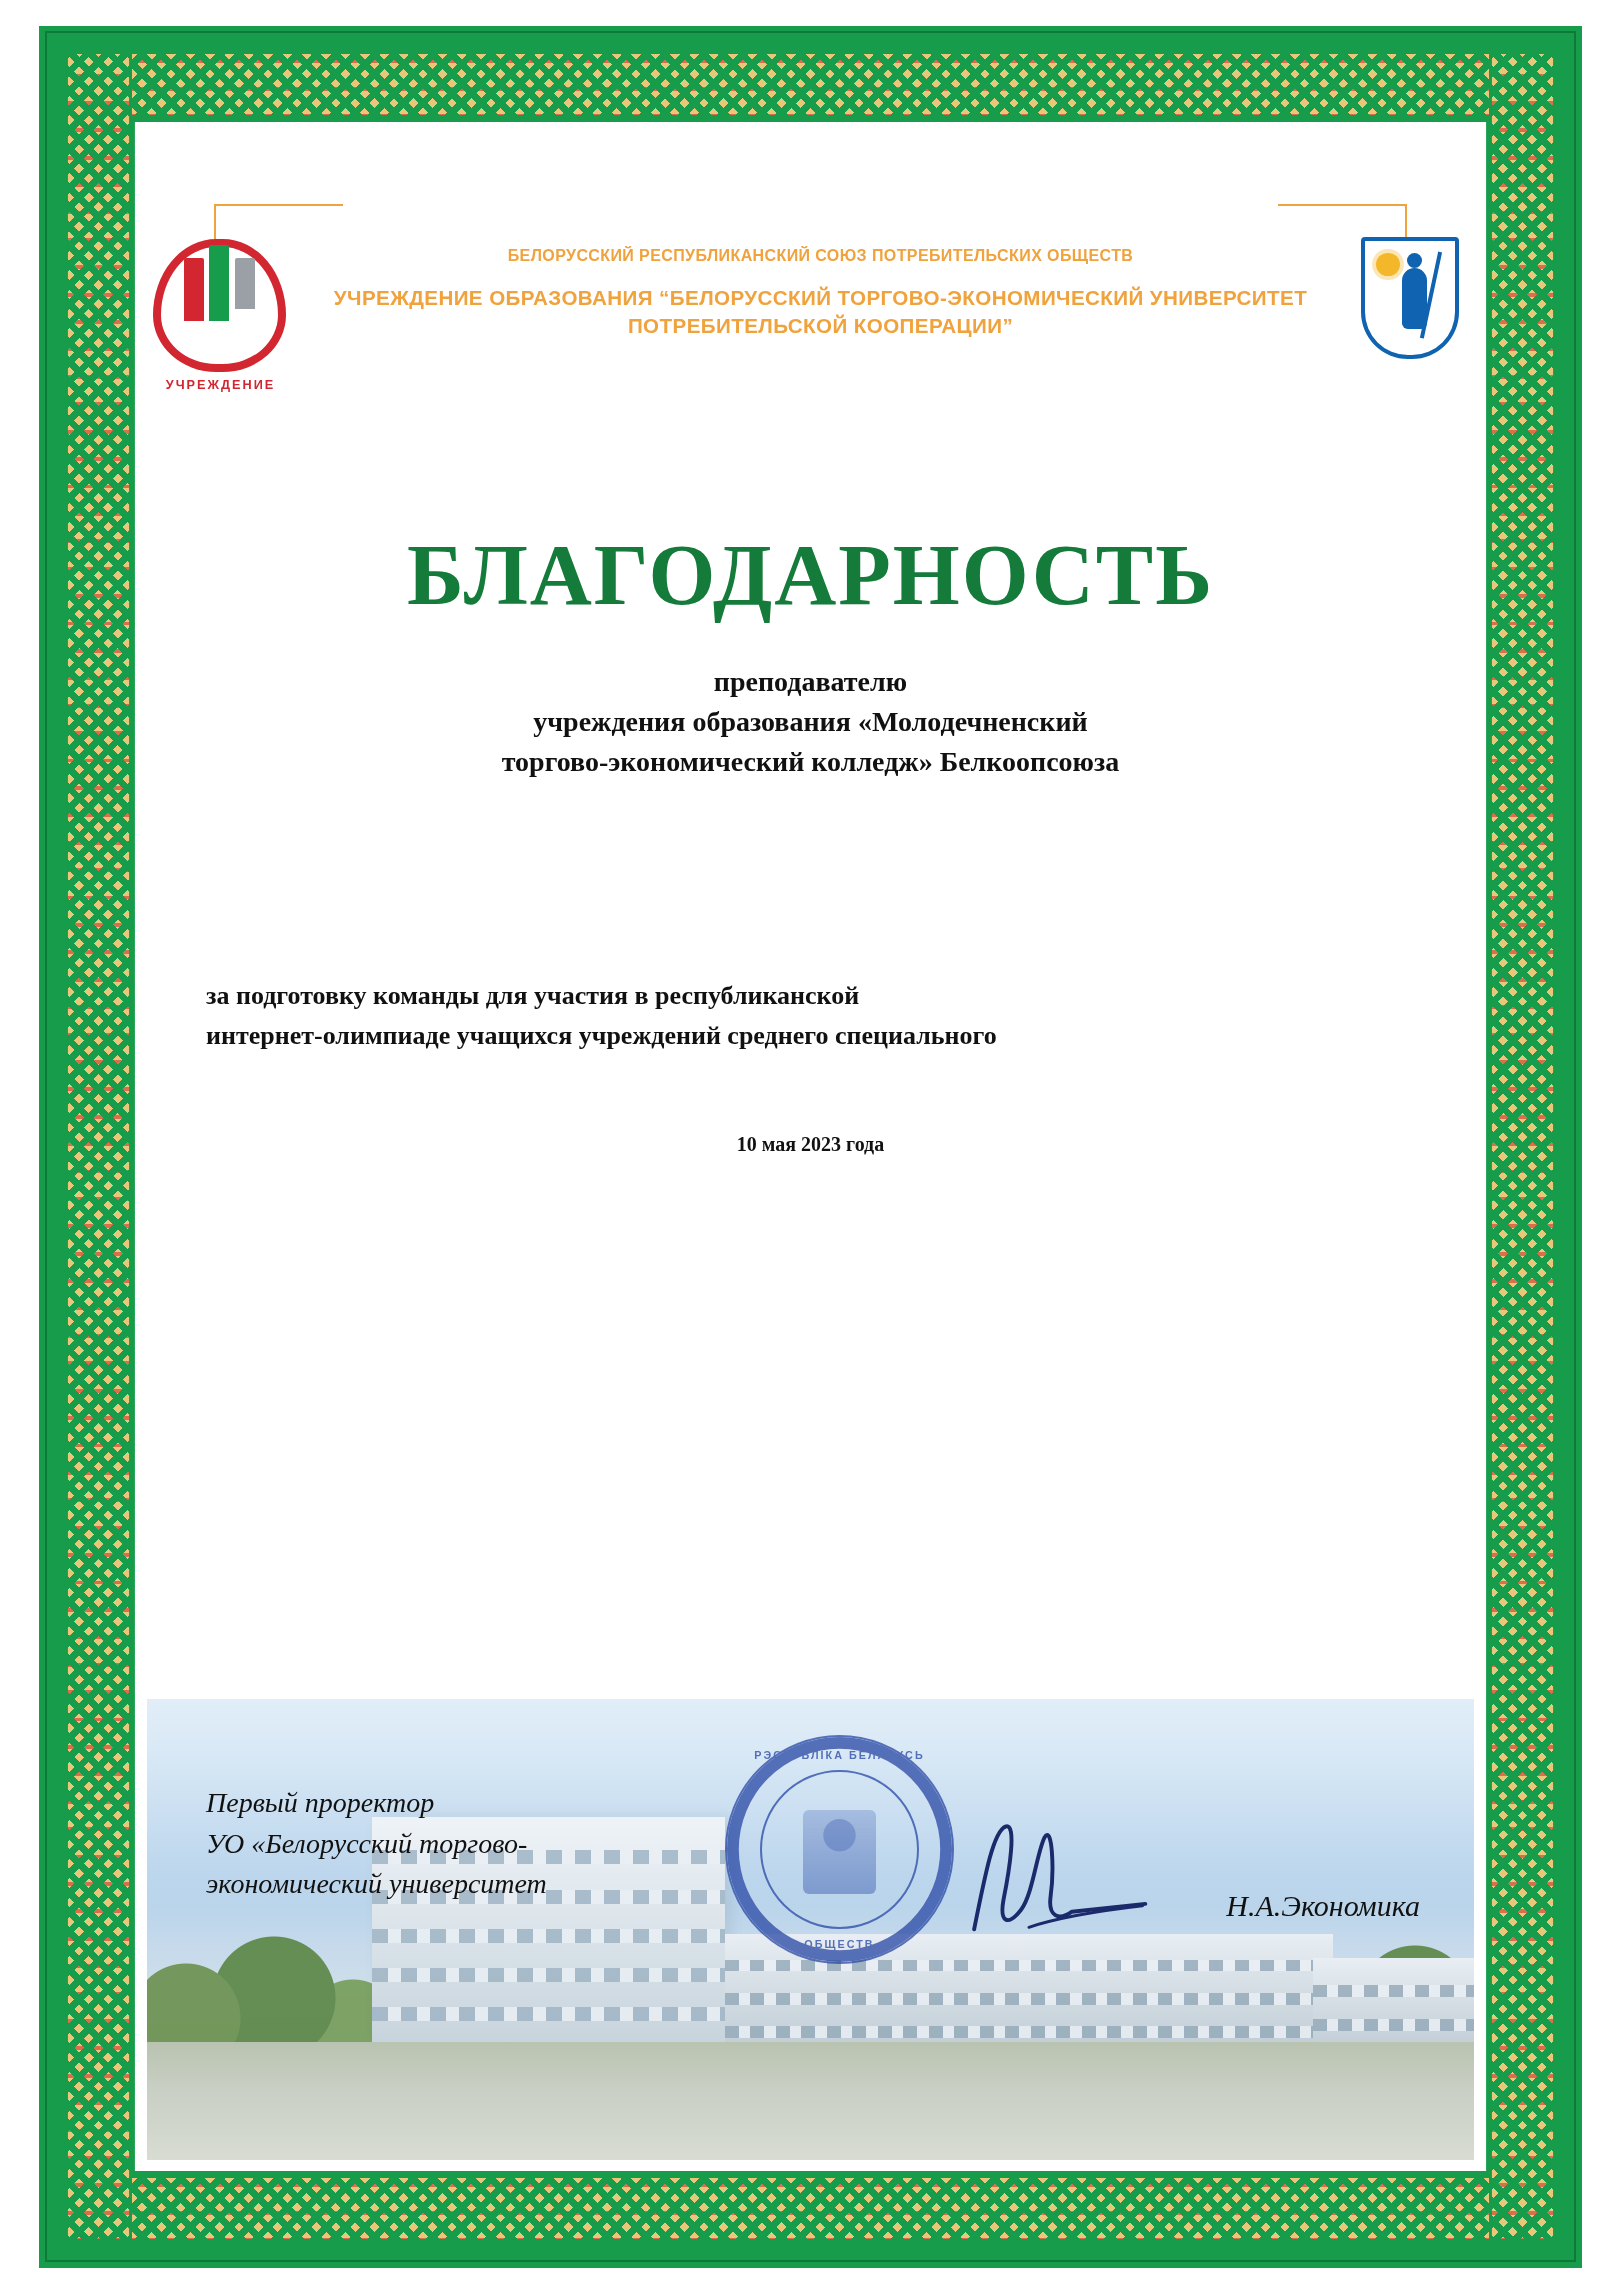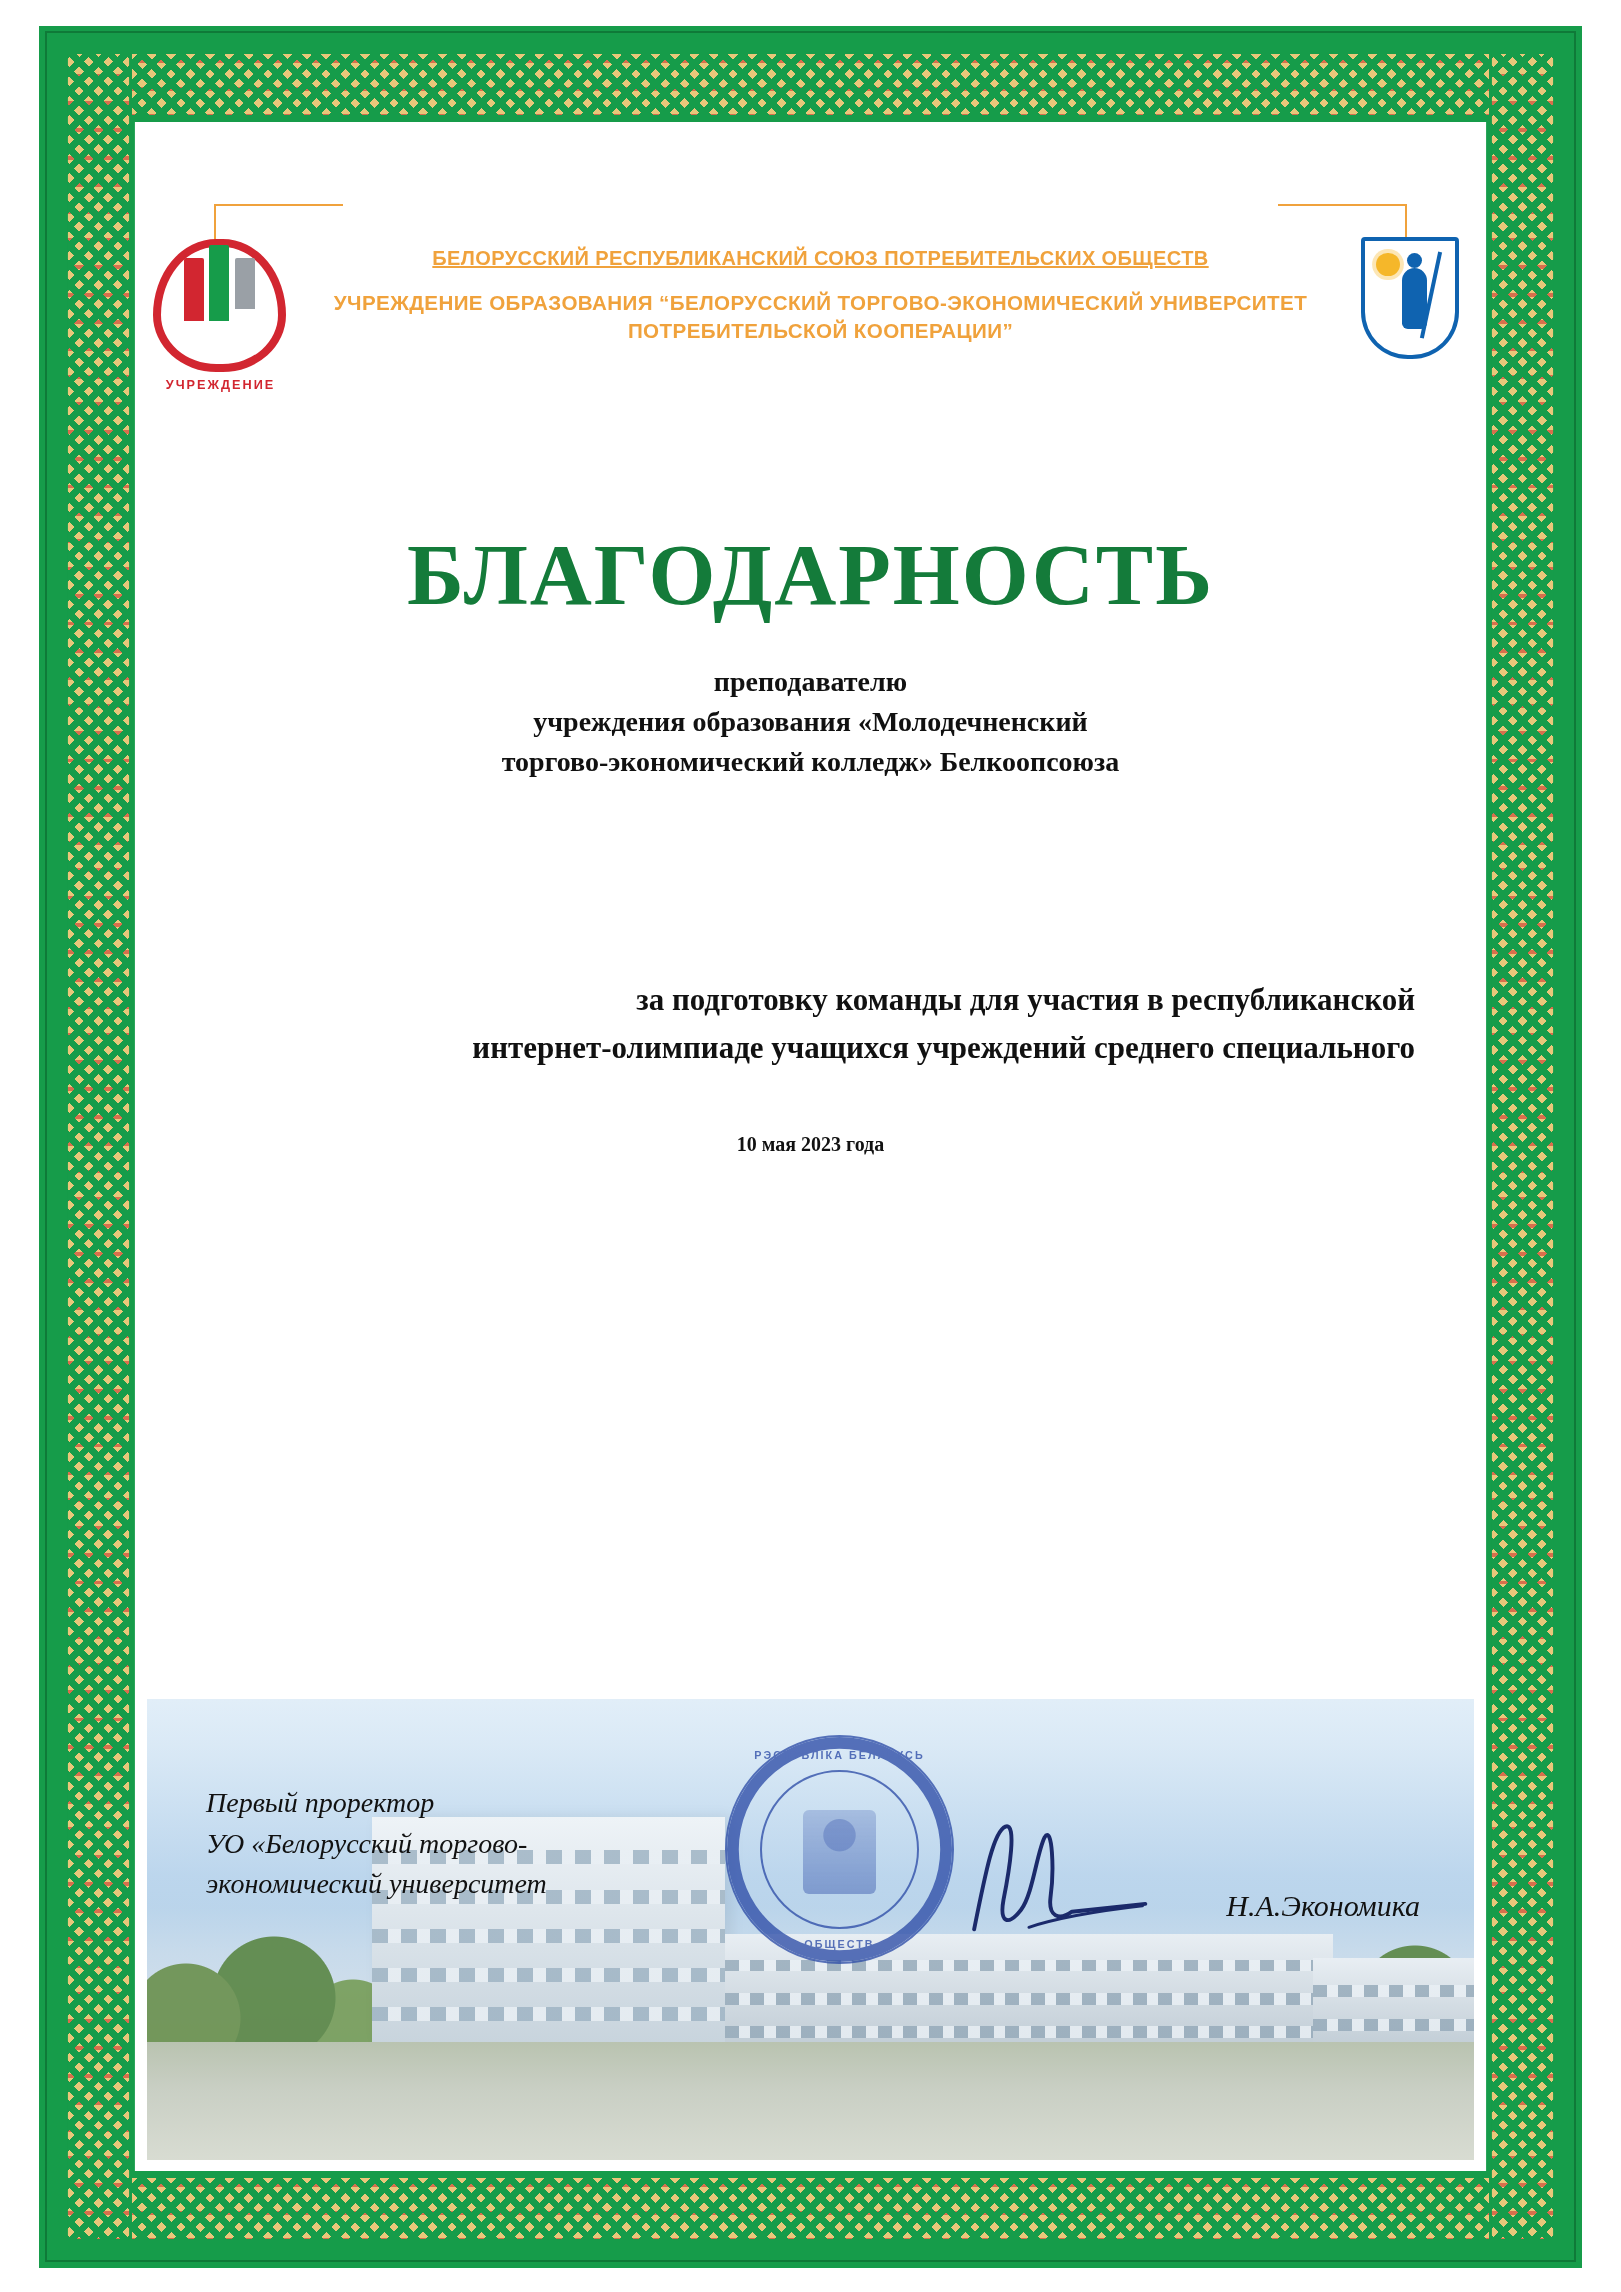--- a/index.html
+++ b/index.html
@@ -150,23 +150,22 @@
   .header-text {
     flex: 1 1 auto;
     text-align: center;
     font-family: "Liberation Sans", sans-serif;
     color: #f0a23c;
     font-weight: bold;
     line-height: 1.35;
     padding-top: 13.7px;
   }
   .header-text .line1 {
-    font-size: 20px;
+    font-size: 16px;
     letter-spacing: 0.4px;
-    text-decoration: underline;
   }
   .header-text .gap { height: 17.6px; }
   .header-text .line2 {
     font-size: 20.6px;
     letter-spacing: 0.4px;
   }
 
   
   .emblem-right {
     width: 127px;
@@ -263,24 +262,24 @@
     font-size: 56px;
     color: #000000;
     letter-spacing: 1px;
   }
 
   .reason {
     position: absolute;
     left: 59px;
     top: 843px;
     width: calc(100% - 118px);
-    text-align: right;
-    font-family: "Liberation Serif", serif;
-    font-weight: bold;
-    font-size: 31px;
+    text-align: left;
+    font-family: "Liberation Serif", serif;
+    font-weight: bold;
+    font-size: 26px;
     line-height: 1.55;
     color: #111111;
   }
 
   .date {
     position: absolute;
     left: 0;
     top: 1000px;
     width: 100%;
     text-align: center;

